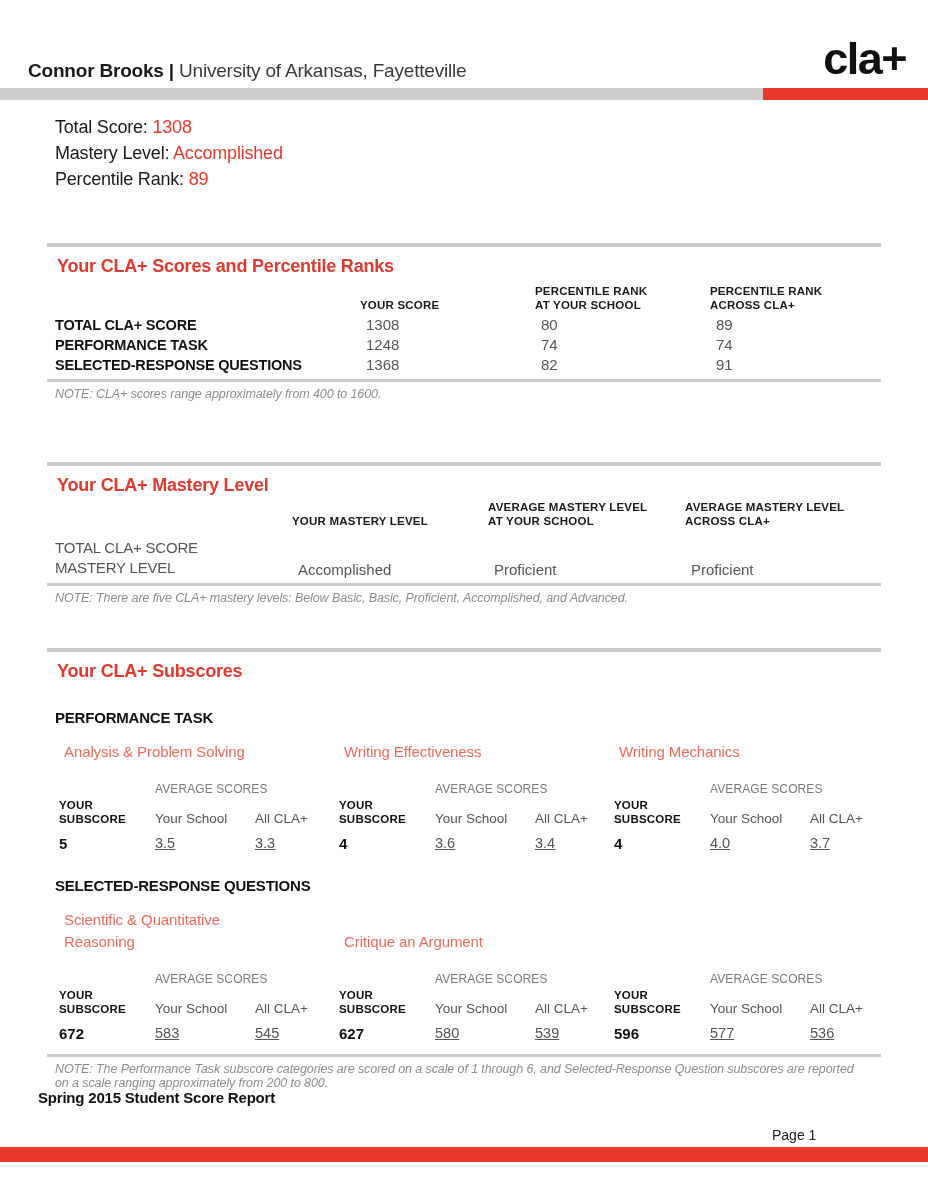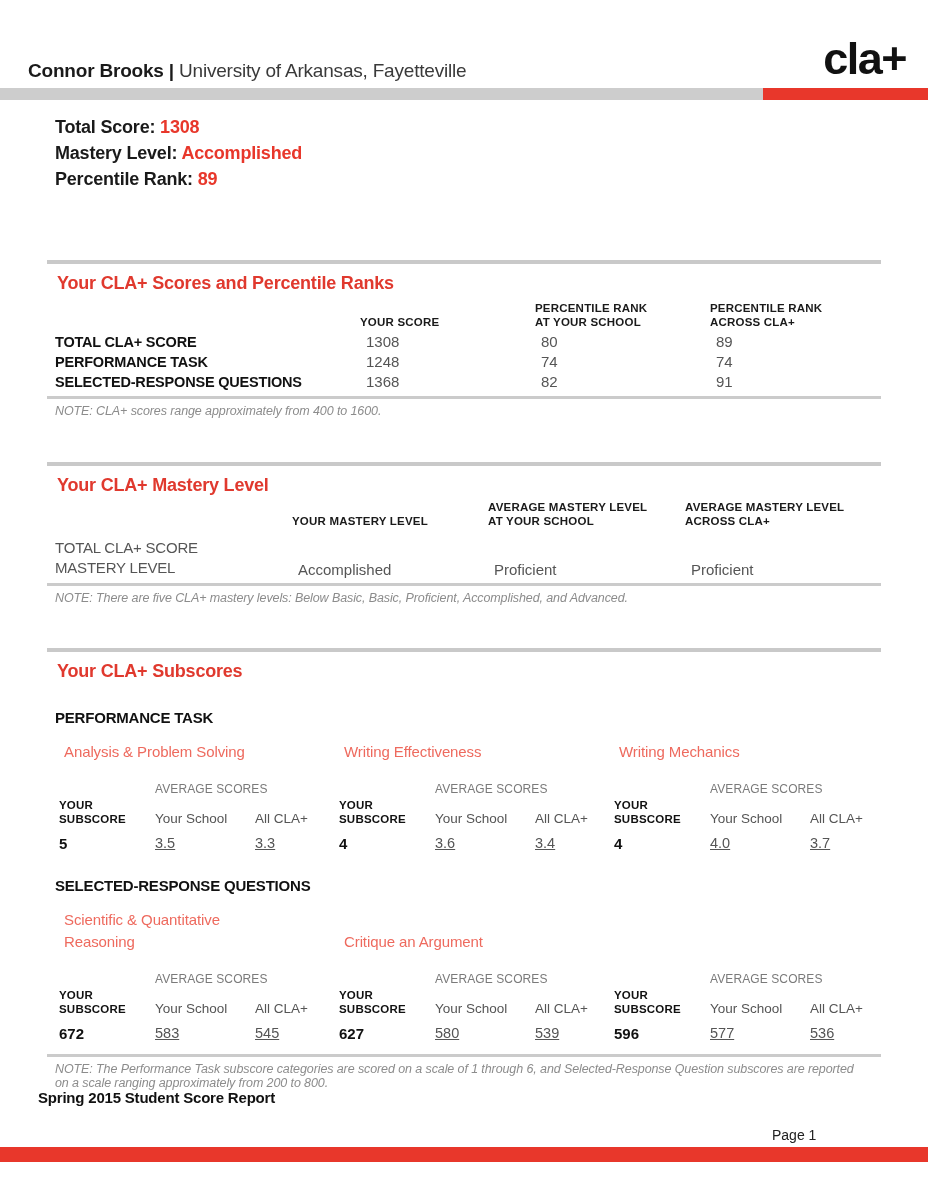--- a/index.html
+++ b/index.html
@@ -13,21 +13,21 @@
   
   .header-name { position:absolute; left:28px; top:60px; font-size:19px; letter-spacing:-0.2px; }
   .header-name .bold { font-weight:bold; color:#1a1a1a; }
   .header-name .regular { font-weight:normal; color:#3a3a3a; }
   .logo { position:absolute; right:22px; top:33px; font-size:45px; font-weight:bold; letter-spacing:-1.5px; color:#111; }
   .top-rule { position:absolute; left:0; top:88px; width:928px; height:12px; display:flex; }
   .top-rule .gray { width:763px; height:100%; background:#cdcdcd; }
   .top-rule .red  { flex:1; height:100%; background:#e8372b; }
 
   
-  .summary { position:absolute; left:55px; top:114px; font-size:18px; font-weight:bold; line-height:26px; letter-spacing:-0.2px; }
+  .summary { position:absolute; left:55px; top:114px; font-size:18px; font-weight:normal; line-height:26px; letter-spacing:-0.2px; }
   .summary .val { color:#e8372b; }
 
   
   .section { position:absolute; left:47px; width:834px; }
   .sec-bar { height:4px; background:#c9c9c9; }
   .sec-title { margin:9px 0 0 10px; font-size:18px; font-weight:bold; color:#e0392e; letter-spacing:-0.2px; }
   .rule-thin { height:3px; background:#cbcbcb; }
   .note { margin:5px 0 0 8px; font-size:12.5px; font-style:italic; color:#8c8c8c; letter-spacing:-0.1px; }
 
   
@@ -89,21 +89,21 @@
     <div>
       <span>Mastery Level:</span>
       <span class="val">Accomplished</span>
     </div>
     <div>
       <span>Percentile Rank:</span>
       <span class="val">89</span>
     </div>
   </div>
 
-  <div class="section" style="top:260px;">
+  <div class="section" style="top:243px;">
     <div class="sec-bar"></div>
     <div class="sec-title">Your CLA+ Scores and Percentile Ranks</div>
     <div class="tbl">
       <div class="grid-scores hdr-row" style="display:grid;">
         <div></div>
         <div class="col-hdr">YOUR SCORE</div>
         <div class="col-hdr">
           <div>PERCENTILE RANK</div>
           <div>AT YOUR SCHOOL</div>
         </div>

